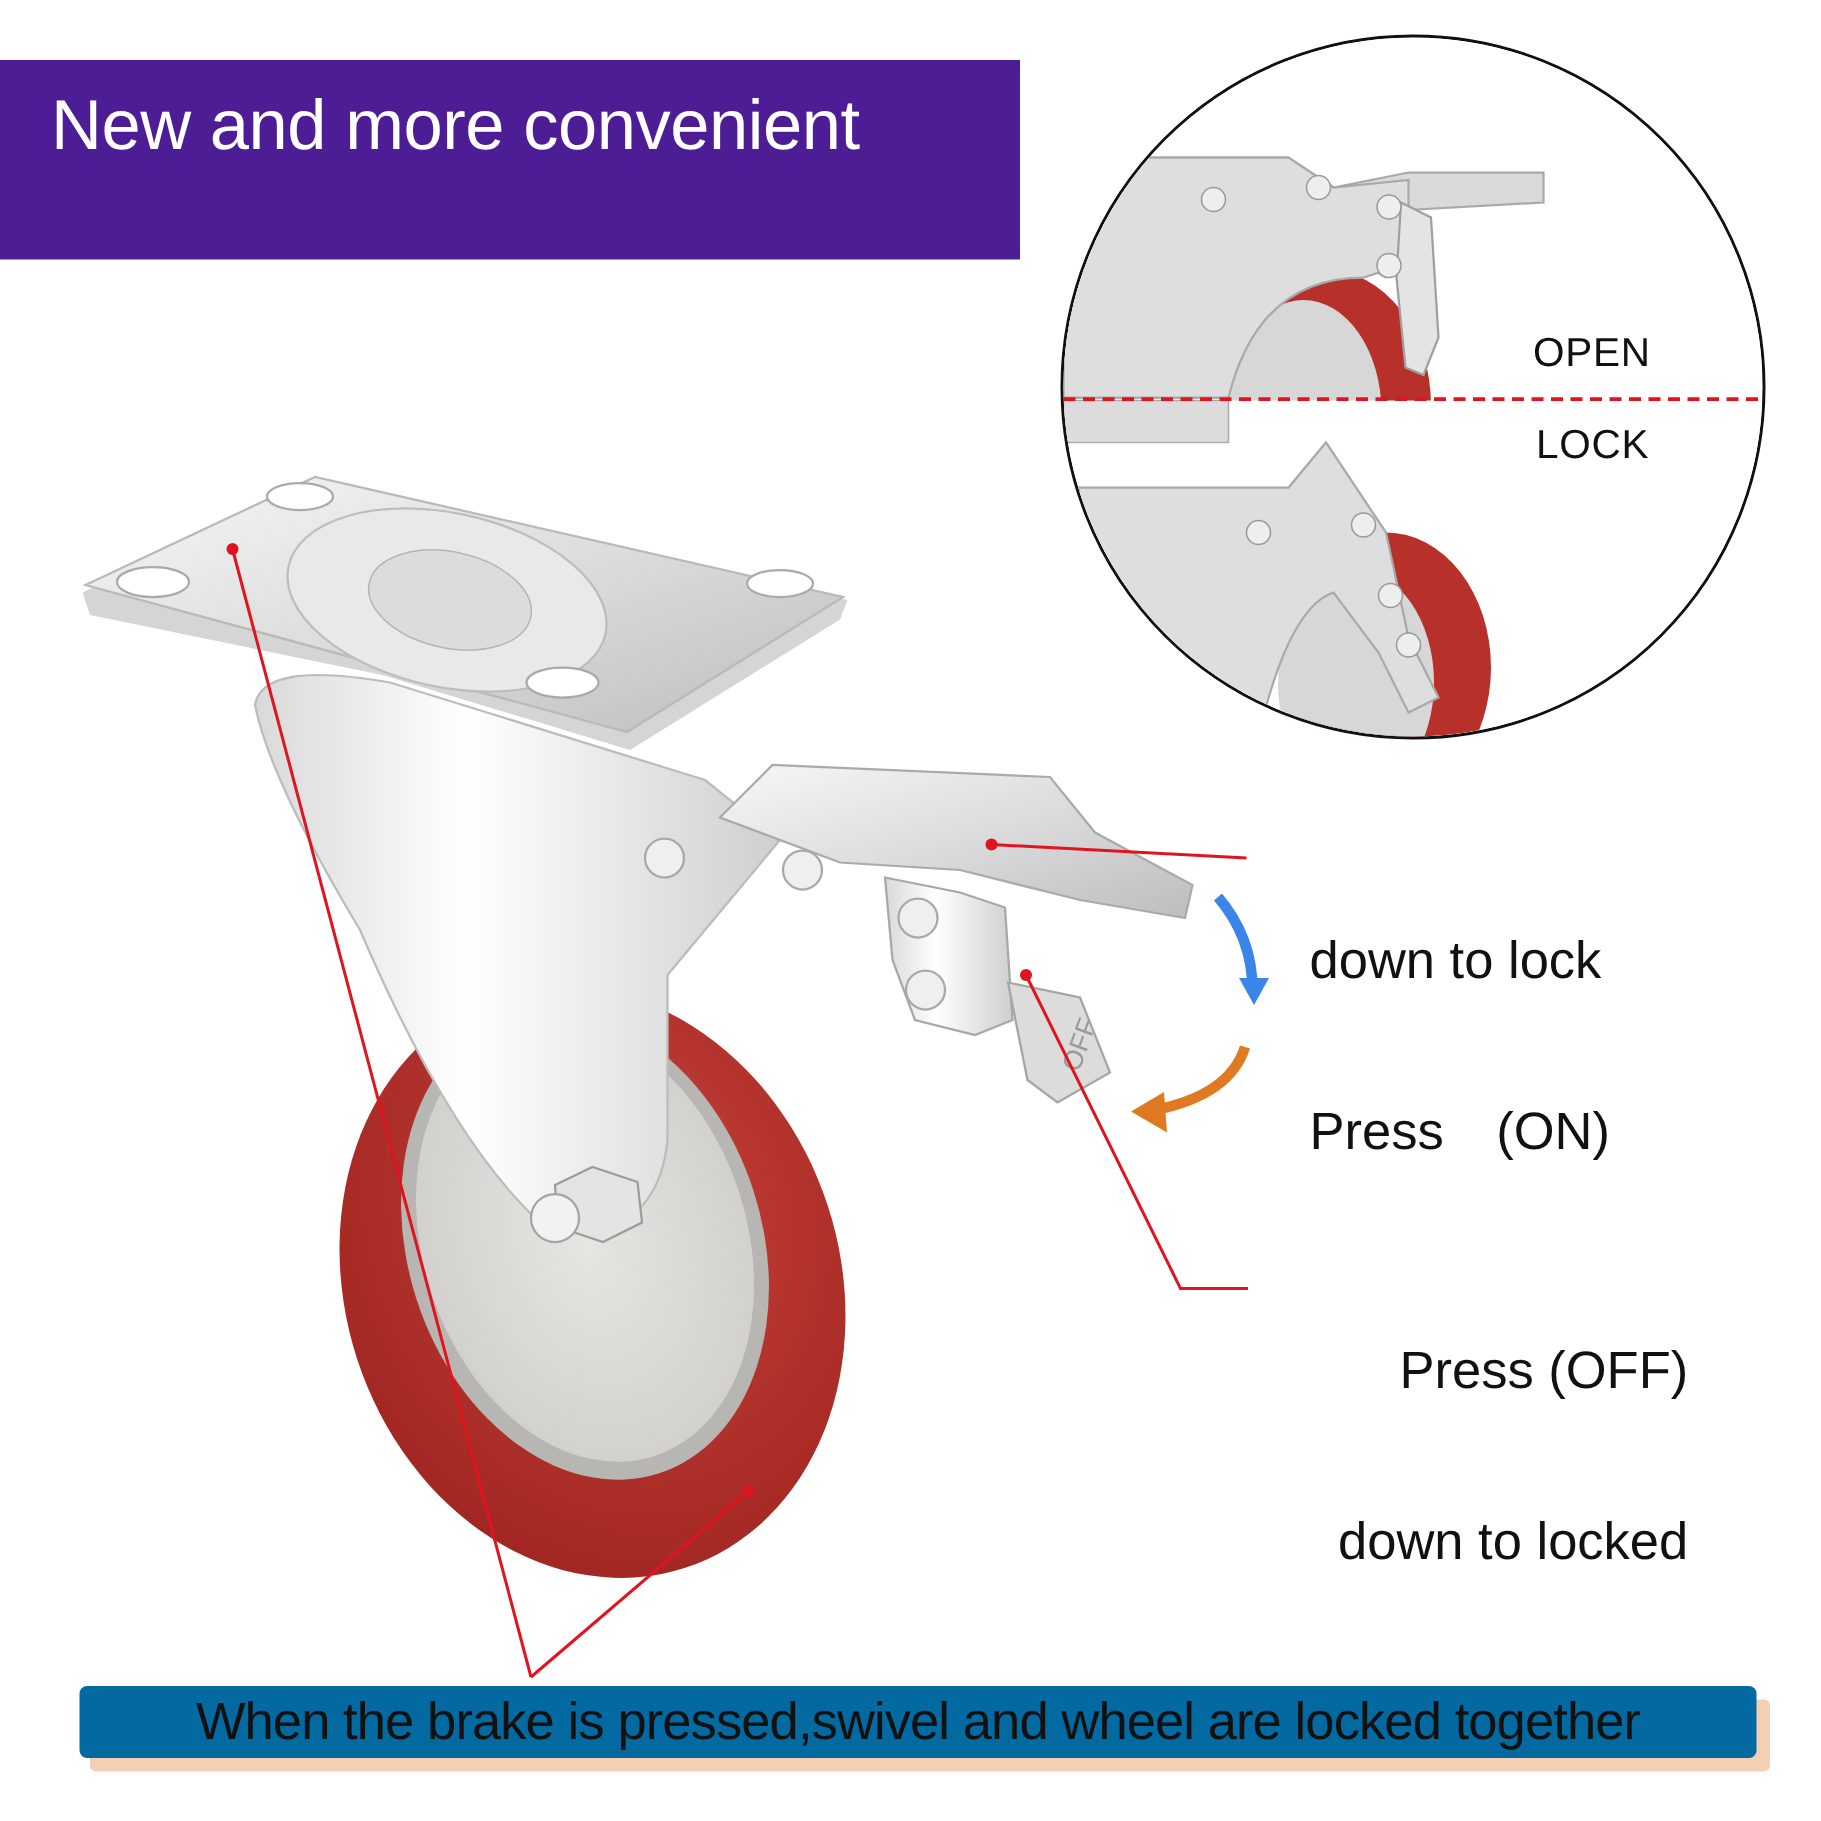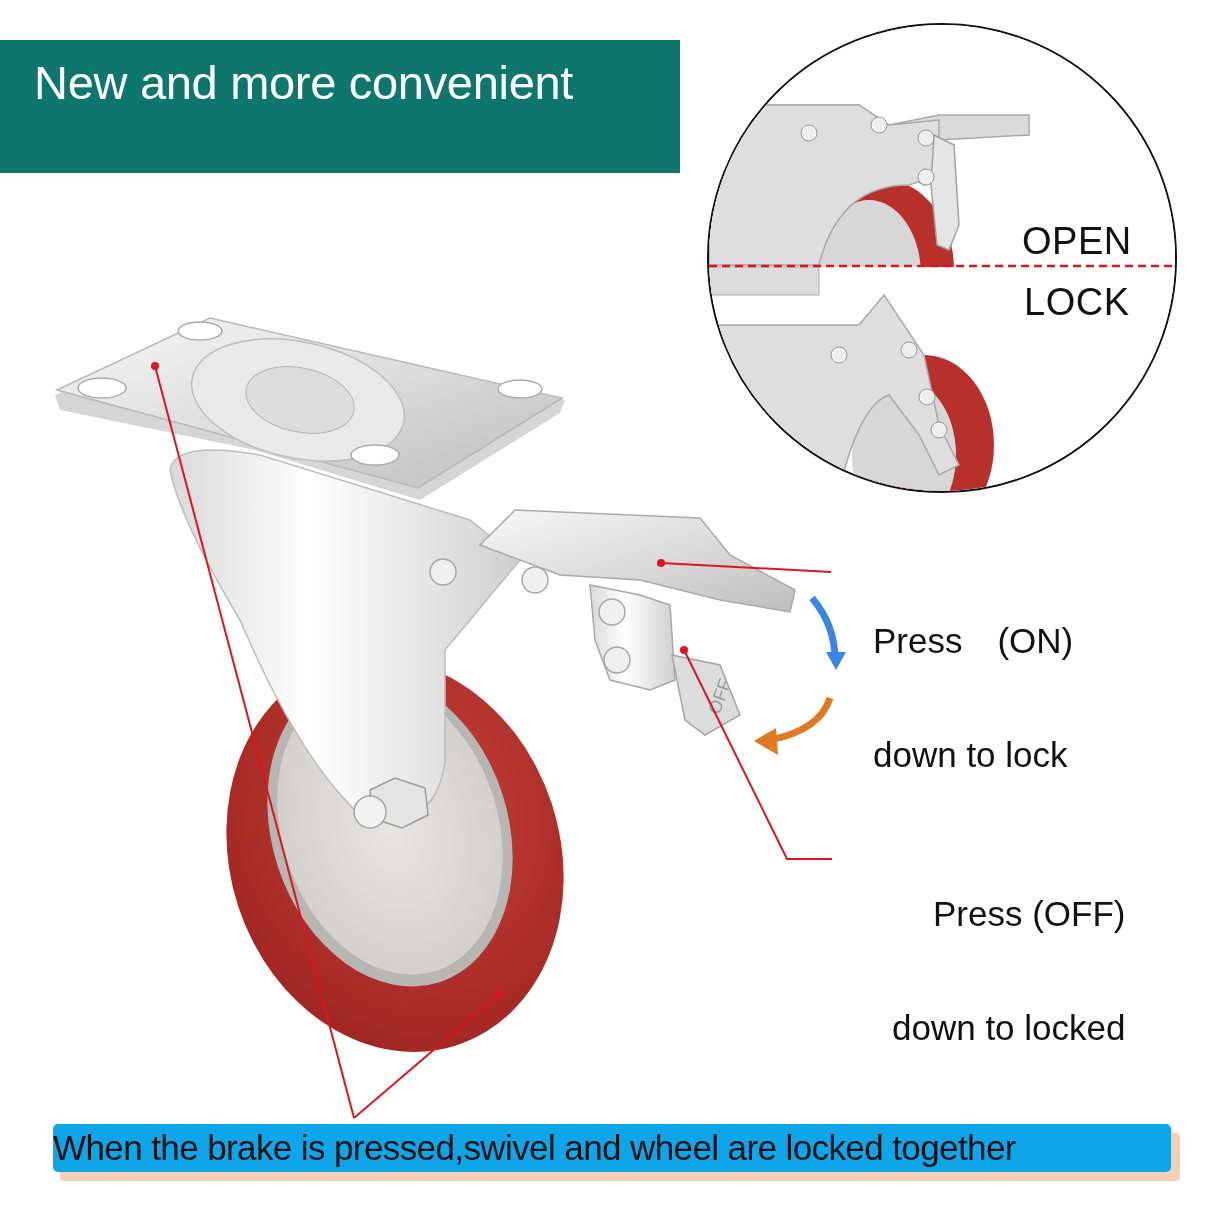--- a/index.html
+++ b/index.html
@@ -1,26 +1,26 @@
 <!DOCTYPE html>
 <html><head>
   <meta charset="utf-8">
   <style>
     html, body { margin:0; padding:0; background:#ffffff; }
     body { width:1214px; height:1214px; position:relative; overflow:hidden; font-family:"Liberation Sans", sans-serif; }
     .abs { position:absolute; }
-    .top-banner { left:0; top:40px; width:680px; height:133px; background:#0f766e; }
+    .top-banner { left:0; top:40px; width:680px; height:133px; background:#4c1d95; }
     .top-banner .line { position:absolute; left:34px; color:#ffffff; font-size:47px; line-height:50px; white-space:nowrap; letter-spacing:-0.3px; }
     .top-banner .l1 { top:18px; }
     .top-banner .l2 { top:70px; }
     .inset { left:707px; top:23px; width:466px; height:466px; border-radius:50%; border:2px solid #111; overflow:hidden; background:#fff; }
-    .inset-label { position:absolute; color:#111; font-size:38px; letter-spacing:0.5px; }
+    .inset-label { position:absolute; color:#111; font-size:27px; letter-spacing:0.5px; }
     .callout { color:#111; font-size:35px; line-height:38px; white-space:pre; }
     .bottom-shadow { left:60px; top:1133px; width:1120px; height:48px; background:#f4cfb3; border-radius:4px; }
-    .bottom-banner { left:53px; top:1124px; width:1118px; height:48px; background:#0ea5e9; border-radius:5px; display:flex; align-items:center; }
+    .bottom-banner { left:53px; top:1124px; width:1118px; height:48px; background:#0369a1; border-radius:5px; display:flex; align-items:center; justify-content:center; }
     .bottom-banner span { font-size:35px; color:#111; white-space:nowrap; letter-spacing:-0.6px; }
     svg { position:absolute; left:0; top:0; }
   </style>
 </head>
 <body>
 
 <div class="abs top-banner">
   <div class="line l1">New and more convenient</div>
 </div>
 
@@ -124,22 +124,22 @@
     <circle cx="218" cy="372" r="8" fill="#eee" stroke="#999"></circle>
     <circle cx="230" cy="405" r="8" fill="#eee" stroke="#999"></circle>
 
     <line x1="0" y1="241" x2="466" y2="241" stroke="#e0141e" stroke-width="2.5" stroke-dasharray="8 5"></line>
   </svg>
   <div class="inset-label" style="left:313px; top:195px;">OPEN</div>
   <div class="inset-label" style="left:315px; top:256px;">LOCK</div>
 </div>
 
 <div class="abs callout" style="left:873px; top:546px;">
+  <div>down to lock</div>
   <div>Press　(ON)</div>
-  <div>down to lock</div>
 </div>
 
 <div class="abs callout" style="left:892px; top:819px;text-align:right;">
   <div>Press (OFF)</div>
   <div>down to locked</div>
 </div>
 
 <div class="abs bottom-shadow"></div>
 <div class="abs bottom-banner">
   <span>When the brake is pressed,swivel and wheel are locked together</span>

